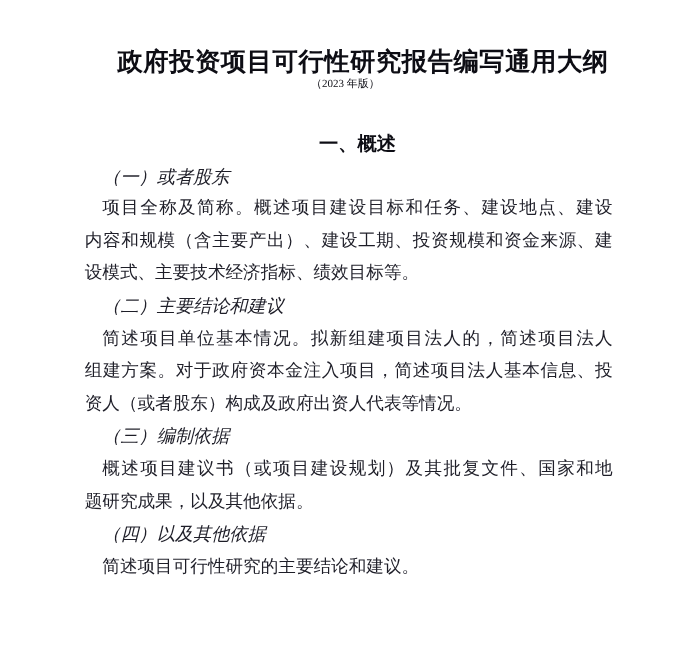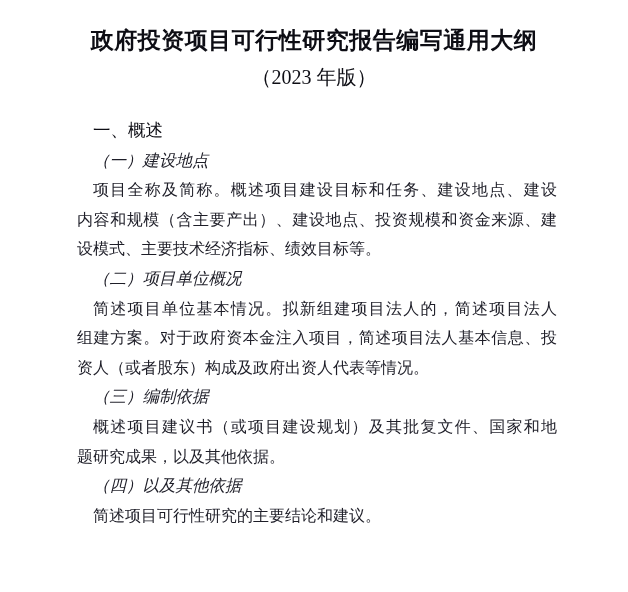--- a/index.html
+++ b/index.html
@@ -18,36 +18,36 @@
     height: 592px;
     background: var(--paper, #ffffff);
     color: var(--ink, #1e1e28);
     font-family: "Liberation Serif", "DejaVu Serif", serif;
   }
   .doc-title {
     position: absolute;
     top: 24px;
     left: 74px;
     width: 480px;
-    margin: 0;
+    margin: 16px;
     text-align: center;
     font-size: 23px;
     line-height: 34px;
     font-weight: bold;
     letter-spacing: 0.5px;
     white-space: nowrap;
     color: var(--title-ink, #0d0d14);
   }
   .doc-subtitle {
     position: absolute;
     top: 66px;
     left: 74px;
     width: 480px;
     text-align: center;
-    font-size: 20px;
+    font-size: 10px;
     line-height: 22px;
     color: var(--title-ink, #0d0d14);
   }
   .doc-body {
     position: absolute;
     top: 116px;
     left: 77px;
     width: 480px;
   }
   .line {
@@ -61,42 +61,43 @@
     text-indent: 16px;
   }
   .line.stretch {
     white-space: normal;
     text-align: justify;
     text-align-last: justify;
     text-justify: inter-character;
   }
   .line.heading {
     font-family: "Liberation Sans", "DejaVu Sans", sans-serif;
-    font-weight: normal;
+    font-weight: bold;
     font-size: 17.5px;
     color: var(--title-ink, #0d0d14);
+    text-align: center;
   }
   .line.subheading {
     font-style: italic;
     font-size: 16.5px;
   }
 </style>
 </head>
 <body>
 
 <div class="page">
   <h1 class="doc-title">政府投资项目可行性研究报告编写通用大纲</h1>
   <div class="doc-subtitle">（2023 年版）</div>
   <div class="doc-body">
       <div class="line heading indent">一、概述</div>
-      <div class="line subheading indent">（一）建设地点</div>
+      <div class="line subheading indent">（一）或者股东</div>
       <div class="line body indent stretch">项目全称及简称。概述项目建设目标和任务、建设地点、建设</div>
-      <div class="line body stretch">内容和规模（含主要产出）、建设地点、投资规模和资金来源、建</div>
+      <div class="line body stretch">内容和规模（含主要产出）、建设工期、投资规模和资金来源、建</div>
       <div class="line body">设模式、主要技术经济指标、绩效目标等。</div>
-      <div class="line subheading indent">（二）项目单位概况</div>
+      <div class="line subheading indent">（二）主要结论和建议</div>
       <div class="line body indent stretch">简述项目单位基本情况。拟新组建项目法人的，简述项目法人</div>
       <div class="line body stretch">组建方案。对于政府资本金注入项目，简述项目法人基本信息、投</div>
       <div class="line body">资人（或者股东）构成及政府出资人代表等情况。</div>
       <div class="line subheading indent">（三）编制依据</div>
       <div class="line body indent stretch">概述项目建议书（或项目建设规划）及其批复文件、国家和地</div>
       <div class="line body">题研究成果，以及其他依据。</div>
       <div class="line subheading indent">（四）以及其他依据</div>
       <div class="line body indent">简述项目可行性研究的主要结论和建议。</div>
     </div>
 </div>

